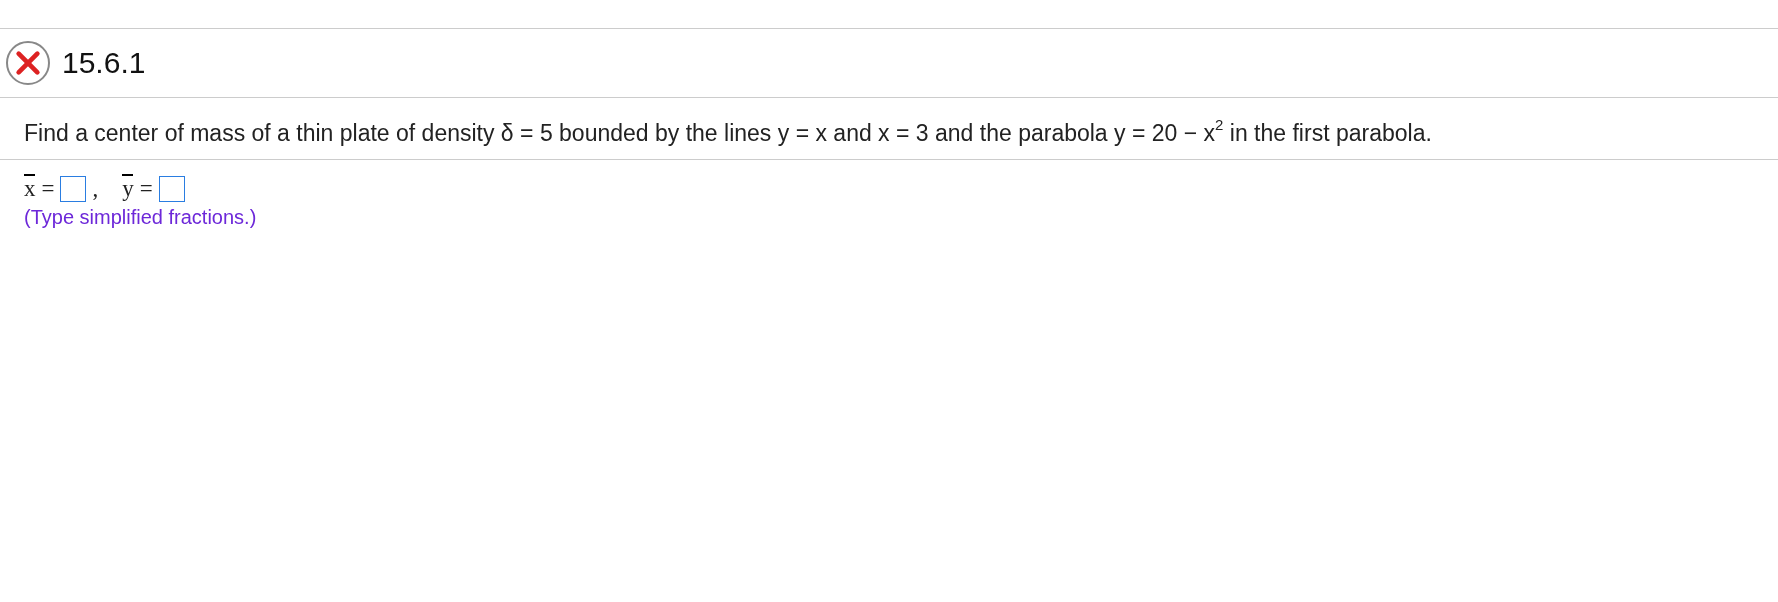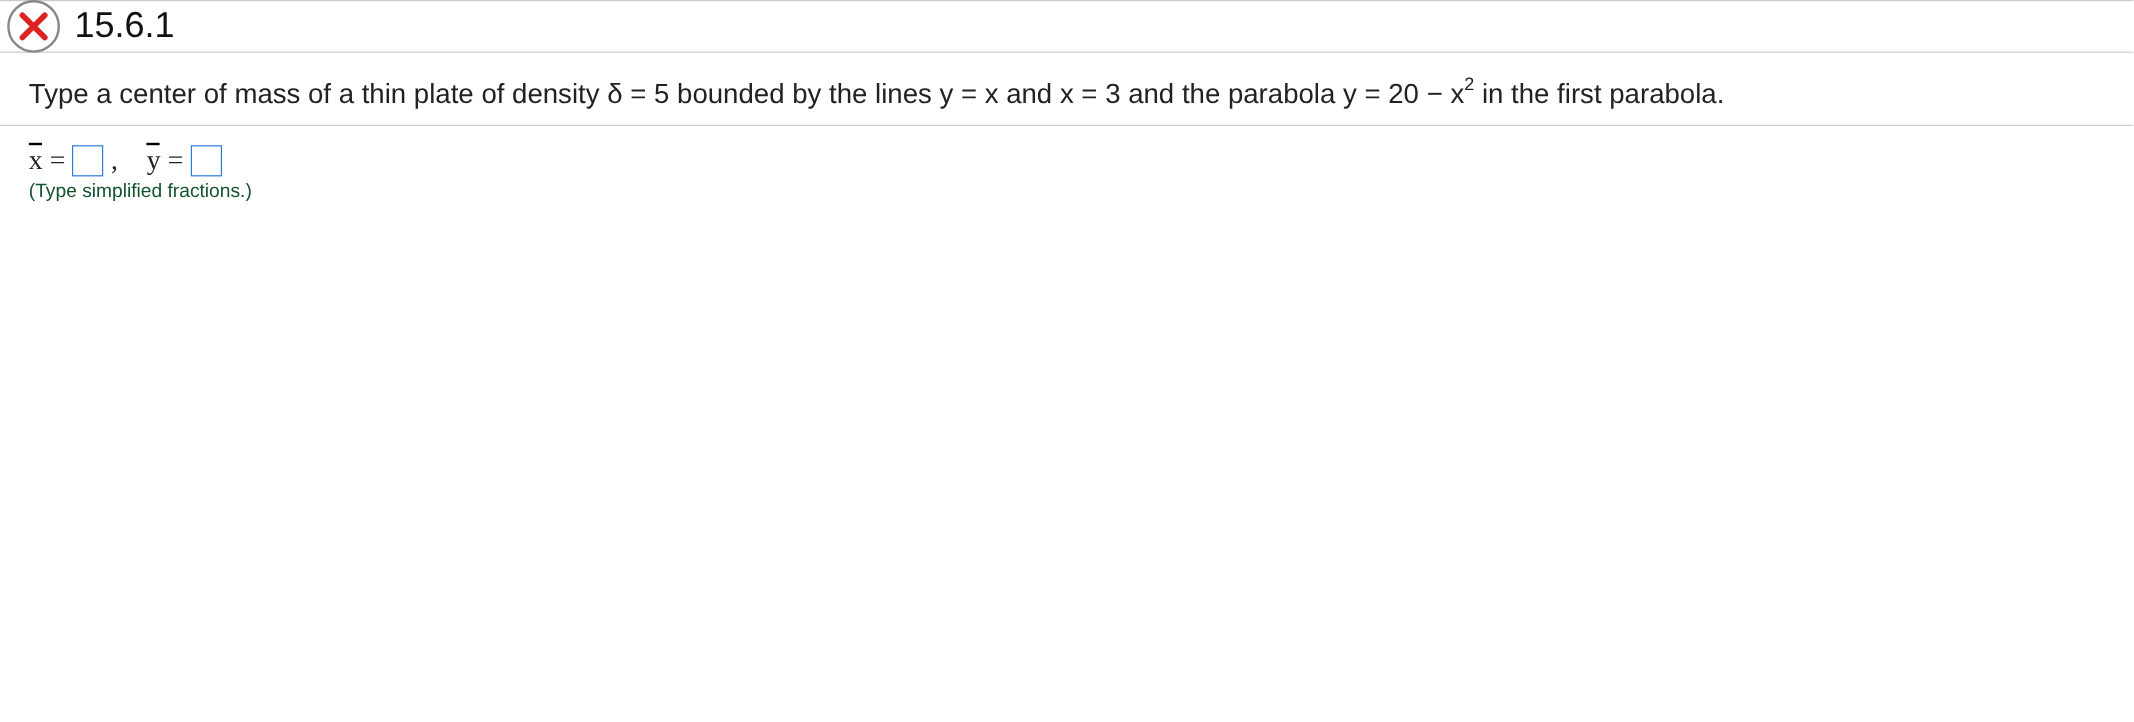--- a/index.html
+++ b/index.html
@@ -11,21 +11,22 @@
     background: #fff;
     width: 1778px;
   }
   .header-row {
     display: flex;
     align-items: center;
     justify-content: space-between;
     border-top: 1px solid #ccc;
     border-bottom: 1px solid #ccc;
     padding: 4px 10px 4px 6px;
-    height: 44px;
+    height: 70px;
+    margin-top: 28px;
   }
   .left-head { display: flex; align-items: center; gap: 12px; }
   .status-circle {
     width: 44px; height: 44px;
     border-radius: 50%;
     border: 2px solid #888;
     display: flex; align-items: center; justify-content: center;
     background: #fff;
   }
   .status-circle svg { width: 28px; height: 28px; }
@@ -74,43 +75,43 @@
     width: 26px; height: 26px;
     border: 1px solid #2a7de1;
     background: #fff;
     display: inline-block;
     vertical-align: middle;
     font-size: 18px;
     text-align: center;
     padding: 0;
   }
   .hint {
-    color: #14532d;
+    color: #6d28d9;
     font-family: Arial, Helvetica, sans-serif;
-    font-size: 16px;
+    font-size: 20px;
     margin-top: 4px;
   }
 </style>
 </head>
 <body>
 
 <div class="header-row">
   <div class="left-head">
     <div class="status-circle">
       <svg viewBox="0 0 24 24">
         <line x1="4" y1="4" x2="20" y2="20" stroke="#d22" stroke-width="4" stroke-linecap="round"></line>
         <line x1="20" y1="4" x2="4" y2="20" stroke="#d22" stroke-width="4" stroke-linecap="round"></line>
       </svg>
     </div>
     <span class="qnum">15.6.1</span>
   </div>
 </div>
 
 <div class="problem">
-  <span>Type a center of mass of a thin plate of density δ = </span><span>5</span><span> bounded by the lines y = x and x = 3 and the parabola y = </span><span>20</span><span> − x</span><sup>2</sup><span> in the first parabola.</span>
+  <span>Find a center of mass of a thin plate of density δ = </span><span>5</span><span> bounded by the lines y = x and x = 3 and the parabola y = </span><span>20</span><span> − x</span><sup>2</sup><span> in the first parabola.</span>
 </div>
 
 <div class="answer-area">
   <div class="eqline">
     <span class="xbar">x</span>
     <span> = </span>
     <input class="input-box" type="text" value="" style="">
     <span>,</span>
     <span style="width:12px;"></span>
     <span class="ybar">y</span>

